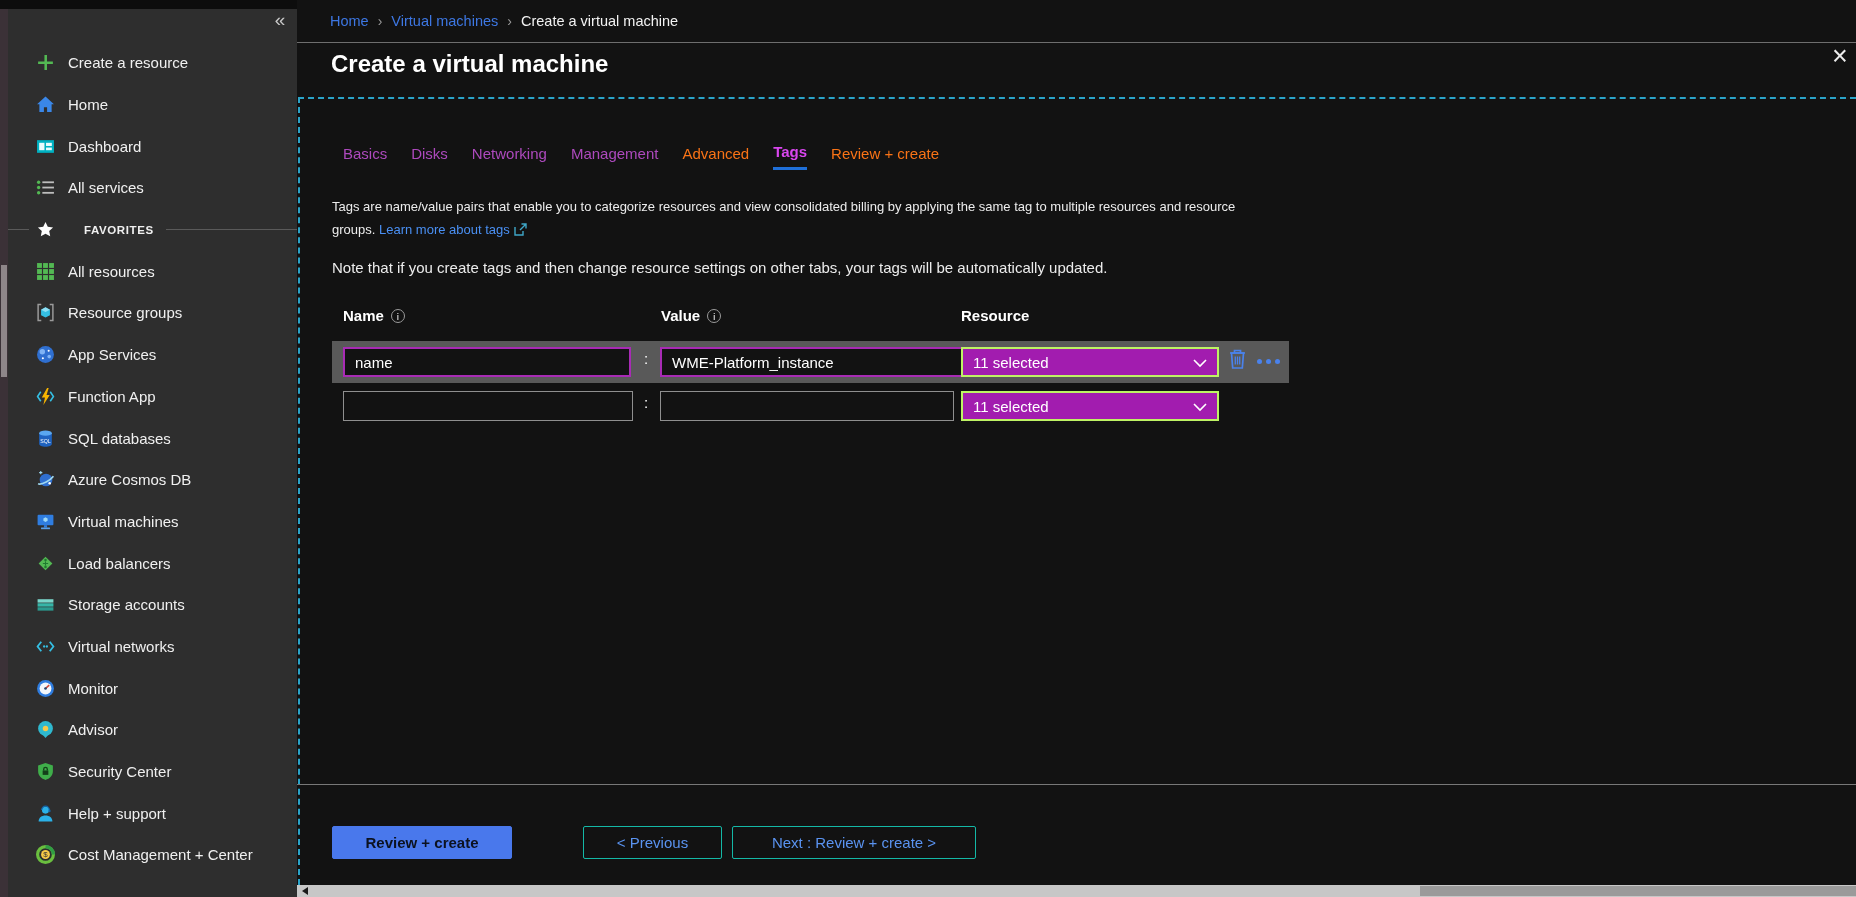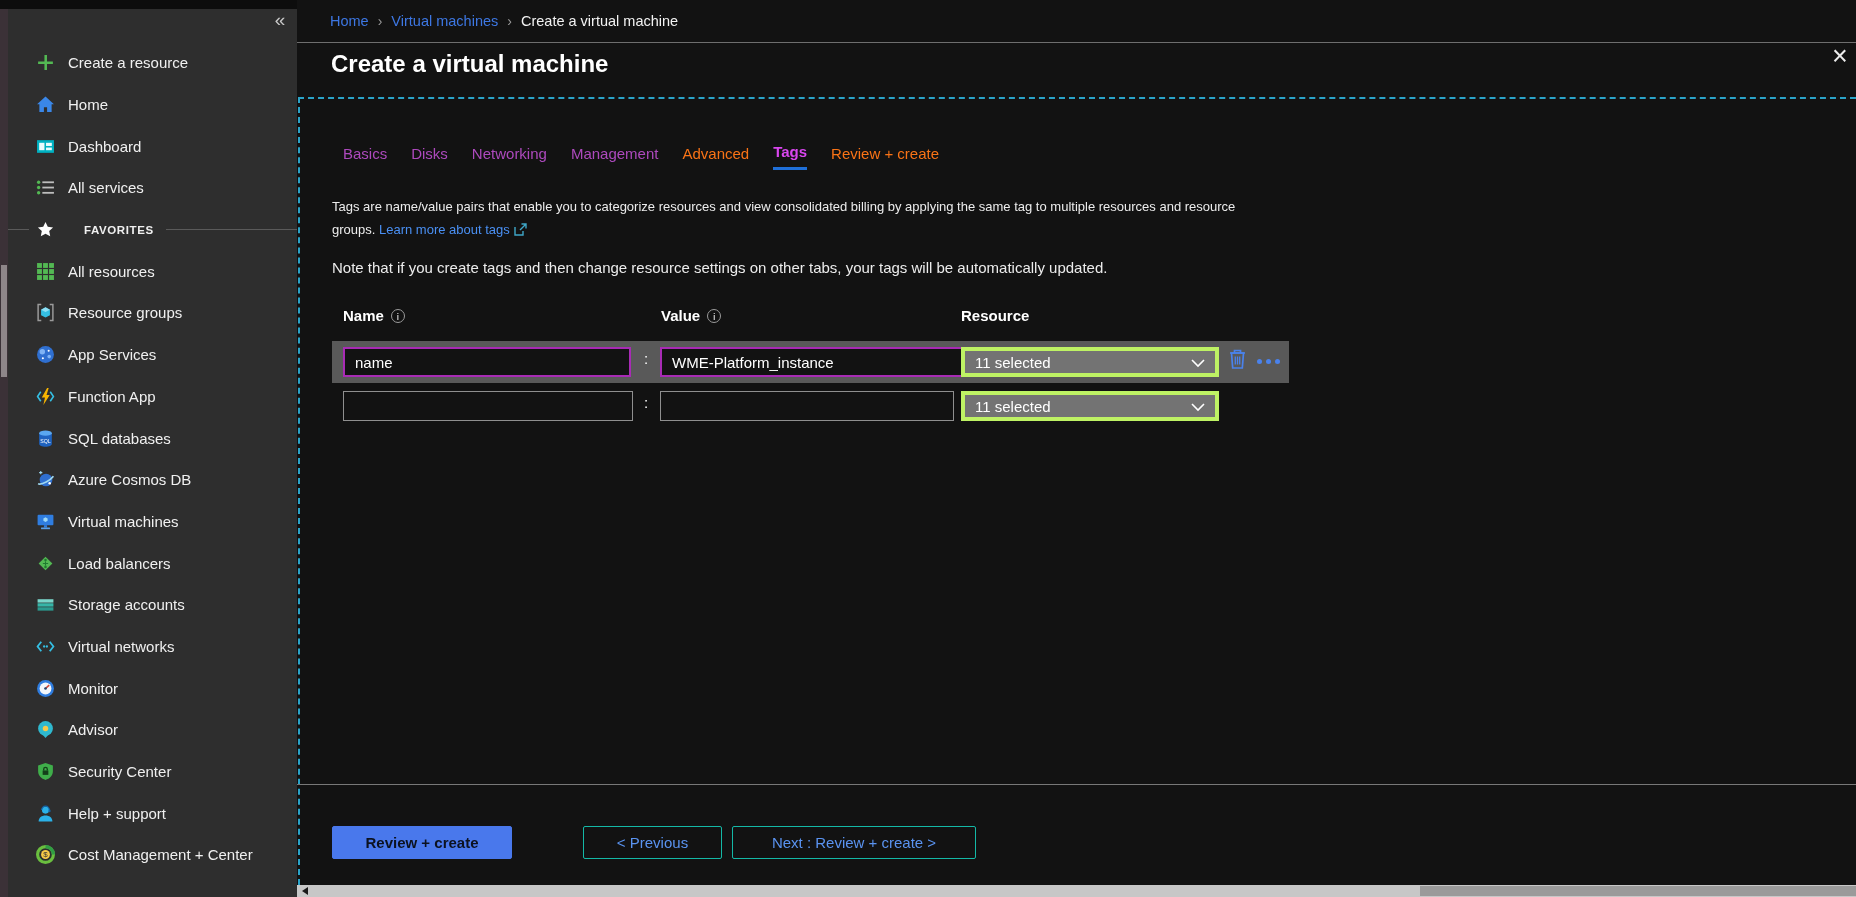--- a/index.html
+++ b/index.html
@@ -48,21 +48,21 @@
   .note { position:absolute; left:332px; top:259px; font-size:15px; color:#ececec; }
 
   
   .col-head { position:absolute; top:307px; font-size:15px; font-weight:bold; color:#ffffff; display:flex; align-items:center; gap:7px; }
   .info-i { display:inline-block; width:14px; height:14px; border:1px solid #9a9a9a; border-radius:50%; color:#b5b5b5; font-size:9.5px; line-height:13px; text-align:center; font-style:normal; cursor:pointer; }
   .row-highlight { position:absolute; left:332px; top:341px; width:957px; height:42px; background:#595959; }
   .tag-input { position:absolute; height:30px; background:#121212; color:#fff; font-size:15px; padding:0 10px; outline:none; font-family:"Liberation Sans",sans-serif; }
   .tag-input.filled { border:2px solid #a82bb5; }
   .tag-input.empty { border:1px solid #8f8f8f; }
   .colon { position:absolute; color:#fff; font-size:15px; }
-  .dropdown { position:absolute; width:258px; height:30px; background:#737373; border:4px solid #bef264; display:flex; align-items:center; justify-content:space-between; padding:0 10px; color:#fff; font-size:15px; cursor:pointer; }
+  .dropdown { position:absolute; width:258px; height:30px; background:#a21caf; border:2px solid #bef264; display:flex; align-items:center; justify-content:space-between; padding:0 10px; color:#fff; font-size:15px; cursor:pointer; }
   .rowact { position:absolute; display:flex; align-items:center; gap:10px; }
   .dots { display:flex; gap:4px; cursor:pointer; }
   .dots i { width:5px; height:5px; border-radius:50%; background:#4a82ec; }
 
   
   .footline { position:absolute; left:297px; top:784px; right:0; height:1px; background:#787878; }
   .btn { position:absolute; top:826px; height:33px; font-size:15px; border-radius:2px; cursor:pointer; display:flex; align-items:center; justify-content:center; font-family:"Liberation Sans",sans-serif; }
   .btn-primary { left:332px; width:180px; background:#4978ec; color:#0c1220; font-weight:bold; border:1px solid #4978ec; }
   .btn-outline { background:transparent; border:1px solid #14b8a6; color:#5a93f0; }
   .btn-prev { left:583px; width:139px; }

